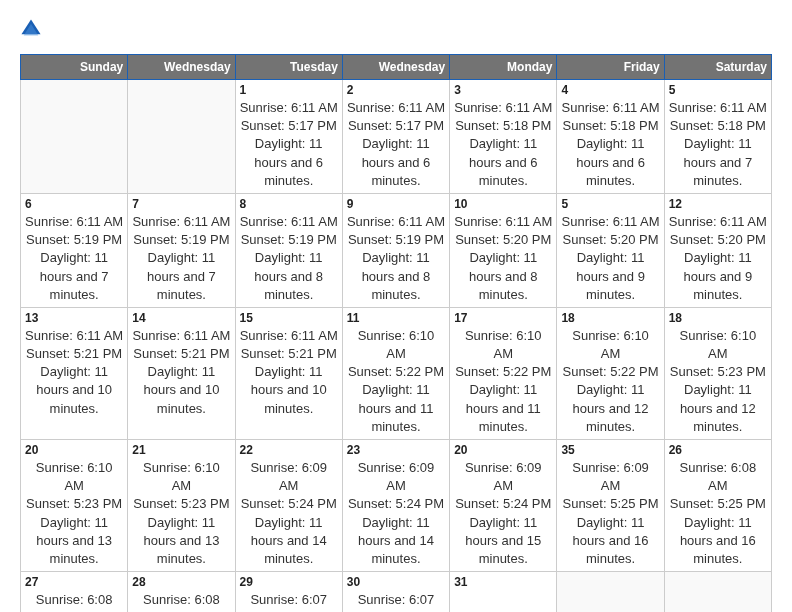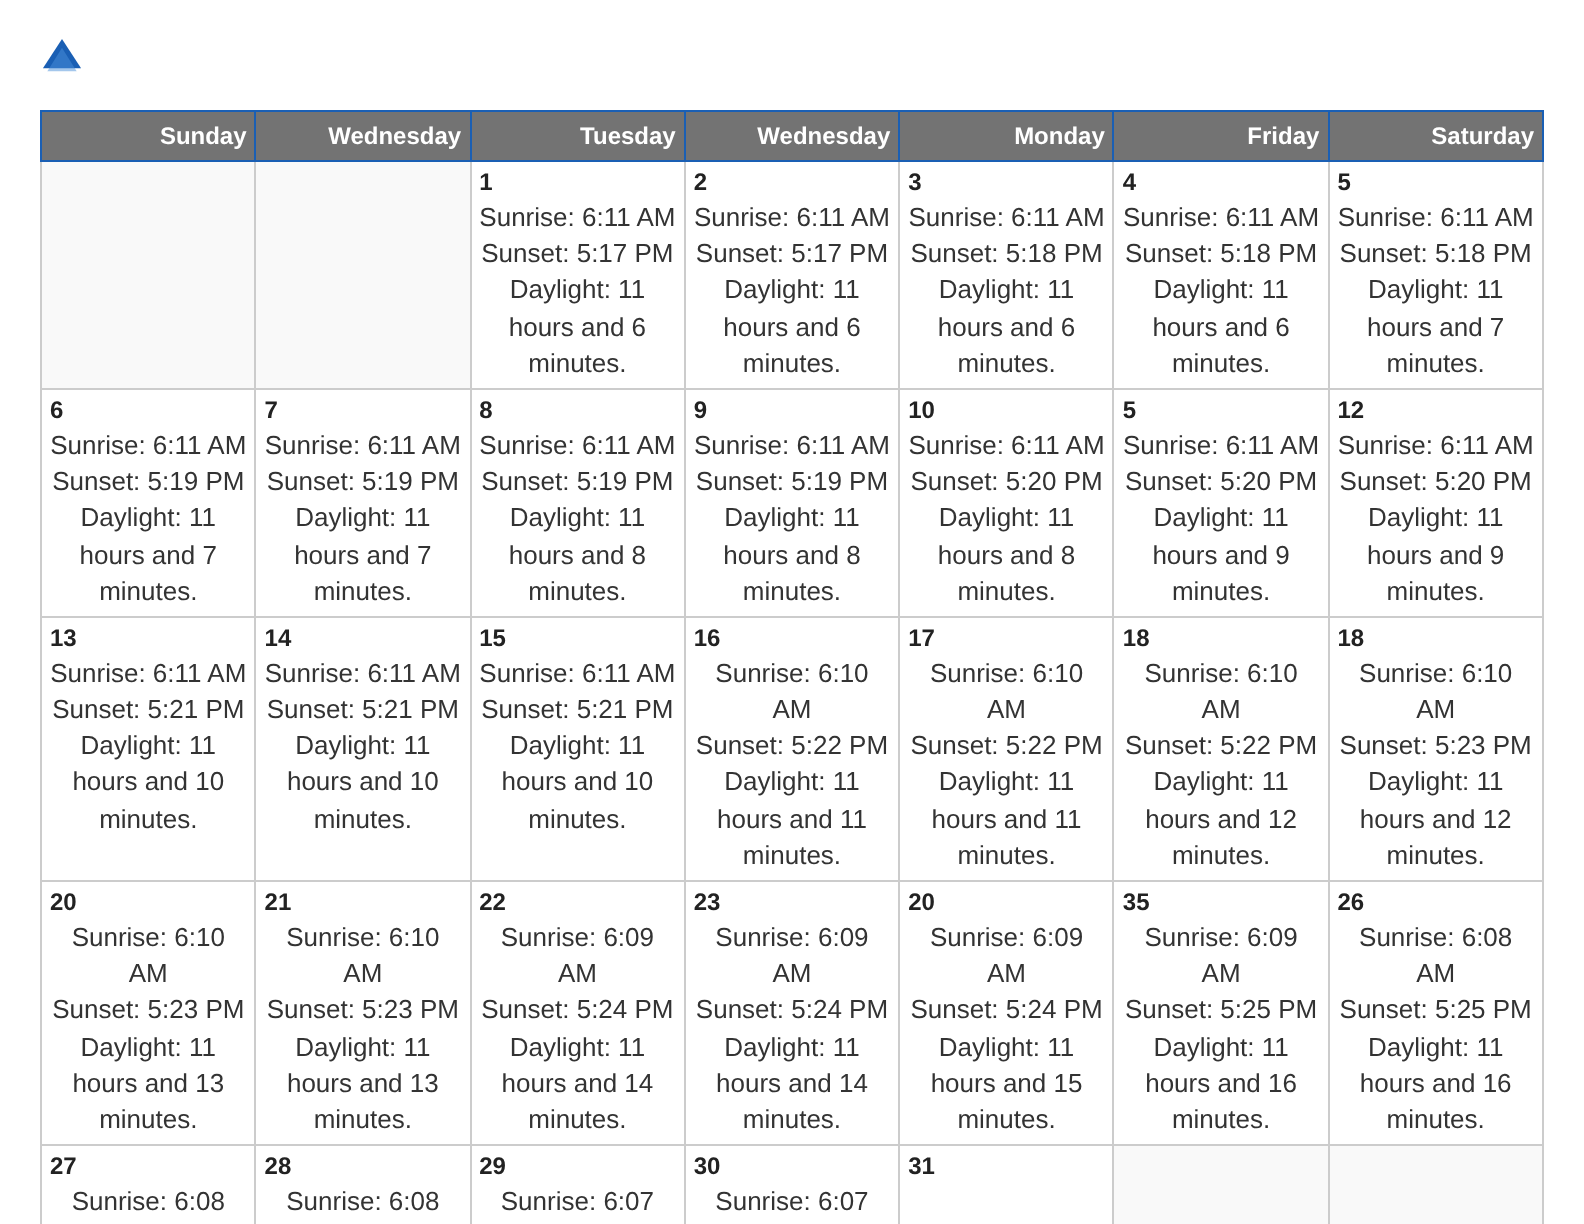--- a/index.html
+++ b/index.html
@@ -226,21 +226,21 @@
 Sunset: 5:21 PM
 Daylight: 11 hours and 10 minutes.</div>
           </td>
           <td>
             <span class="day-num">15</span>
             <div class="day-info" style="white-space: pre-line;">Sunrise: 6:11 AM
 Sunset: 5:21 PM
 Daylight: 11 hours and 10 minutes.</div>
           </td>
           <td>
-            <span class="day-num">16</span>
+            <span class="day-num">11</span>
             <div class="day-info" style="white-space: pre-line;">Sunrise: 6:10 AM
 Sunset: 5:22 PM
 Daylight: 11 hours and 11 minutes.</div>
           </td>
           <td>
             <span class="day-num">17</span>
             <div class="day-info" style="white-space: pre-line;">Sunrise: 6:10 AM
 Sunset: 5:22 PM
 Daylight: 11 hours and 11 minutes.</div>
           </td>

